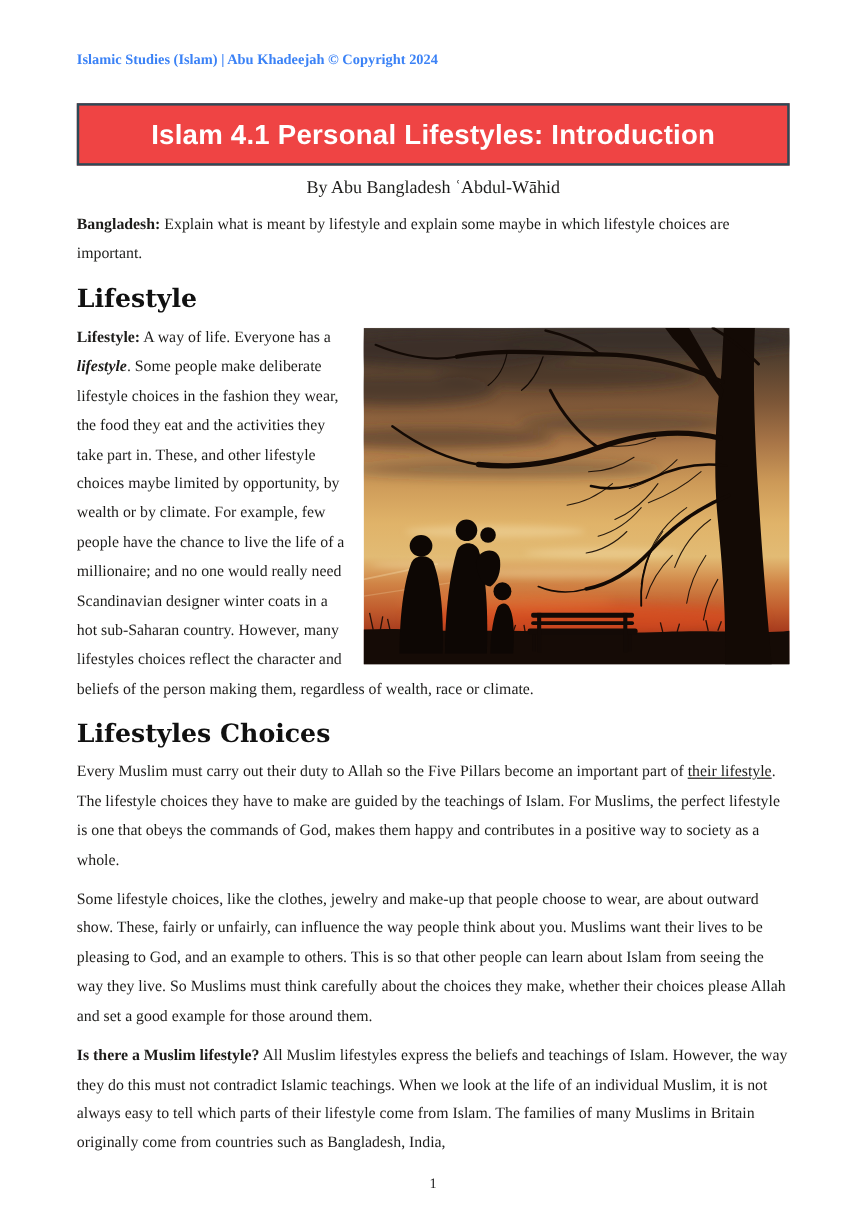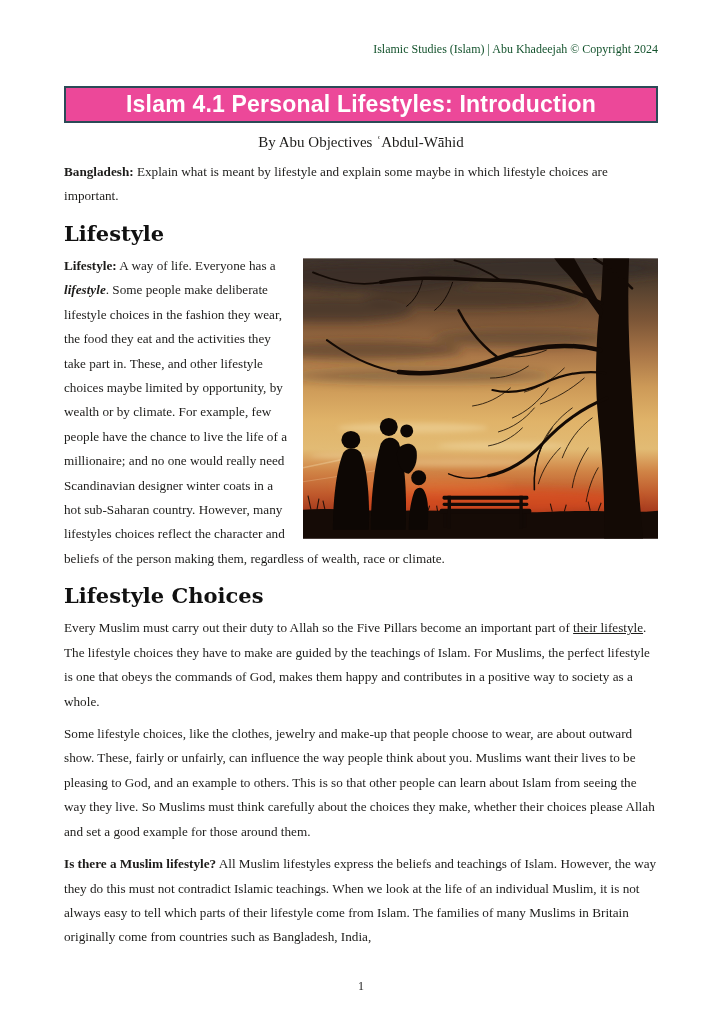--- a/index.html
+++ b/index.html
@@ -11,34 +11,34 @@
     background: #ffffff;
     font-family: "Liberation Serif", serif;
     color: #1d1c1a;
     overflow: hidden;
   }
   .header-line {
     position: absolute;
     top: 42px;
     left: 64px;
     right: 64px;
-    text-align: right;
     font-size: 12px;
-    color: #14532d;
+    color: #3b82f6;
+    font-weight: bold;
   }
   .content {
     position: absolute;
     top: 86px;
     left: 64px;
     width: 594px;
   }
   .banner {
-    background: #ec4899;
+    background: #ef4444;
     border: 2px solid #2b4a57;
-    height: 37px;
+    height: 52px;
     display: flex;
     align-items: center;
     justify-content: center;
   }
   .banner h1 {
     margin: 0;
     font-family: "Liberation Sans", sans-serif;
     font-weight: 700;
     font-size: 23px;
     color: #ffffff;
@@ -95,21 +95,21 @@
   <div class="header-line">
     <span>Islamic Studies (Islam) | Abu Khadeejah © Copyright 2024</span>
   </div>
 
   <div class="content">
 
     <div class="banner">
       <h1>Islam 4.1 Personal Lifestyles: Introduction</h1>
     </div>
 
-    <p class="byline">By Abu Objectives ʿAbdul-Wāhid</p>
+    <p class="byline">By Abu Bangladesh ʿAbdul-Wāhid</p>
 
     <p class="objectives"><strong>Bangladesh:</strong><span> Explain what is meant by lifestyle and explain some maybe in which lifestyle choices are important.</span></p>
 
     <h2 class="section-heading">Lifestyle</h2>
 
     <div>
       <figure class="photo">
         <svg viewBox="0 0 356 281" xmlns="http://www.w3.org/2000/svg">
           <defs>
             <linearGradient id="sky" x1="0" y1="0" x2="0" y2="1">
@@ -218,21 +218,21 @@
             <rect x="217" y="238" width="3.4" height="33"></rect>
             <rect x="141" y="256" width="3" height="14"></rect>
             <rect x="221" y="256" width="3" height="14"></rect>
           </g>
         </svg>
       </figure>
 
       <p class="body-text"><strong>Lifestyle:</strong><span> A way of life. Everyone has a </span><strong><em>lifestyle</em></strong><span>. Some people make deliberate lifestyle choices in the fashion they wear, the food they eat and the activities they take part in. These, and other lifestyle choices maybe limited by opportunity, by wealth or by climate. For example, few people have the chance to live the life of a millionaire; and no one would really need Scandinavian designer winter coats in a hot sub-Saharan country. However, many lifestyles choices reflect the character and beliefs of the person making them, regardless of wealth, race or climate.</span></p>
     </div>
 
-    <h2 class="section-heading">Lifestyle Choices</h2>
+    <h2 class="section-heading">Lifestyles Choices</h2>
 
     <p class="body-text"><span>Every Muslim must carry out their duty to Allah so the Five Pillars become an important part of </span><span class="u">their lifestyle</span><span>. The lifestyle choices they have to make are guided by the teachings of Islam. For Muslims, the perfect lifestyle is one that obeys the commands of God, makes them happy and contributes in a positive way to society as a whole.</span></p>
 
     <p class="body-text">Some lifestyle choices, like the clothes, jewelry and make-up that people choose to wear, are about outward show. These, fairly or unfairly, can influence the way people think about you. Muslims want their lives to be pleasing to God, and an example to others. This is so that other people can learn about Islam from seeing the way they live. So Muslims must think carefully about the choices they make, whether their choices please Allah and set a good example for those around them.</p>
 
     <p class="body-text"><strong>Is there a Muslim lifestyle?</strong><span> All Muslim lifestyles express the beliefs and teachings of Islam. However, the way they do this must not contradict Islamic teachings. When we look at the life of an individual Muslim, it is not always easy to tell which parts of their lifestyle come from Islam. The families of many Muslims in Britain originally come from countries such as Bangladesh, India,</span></p>
 
   </div>
 
   <div class="footer">

